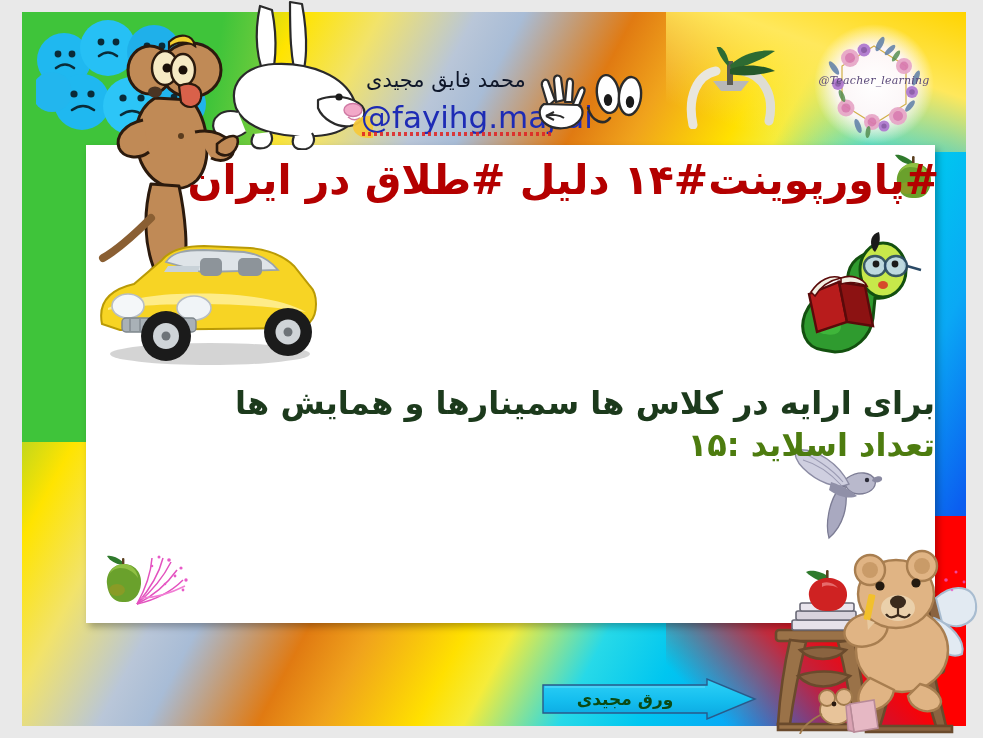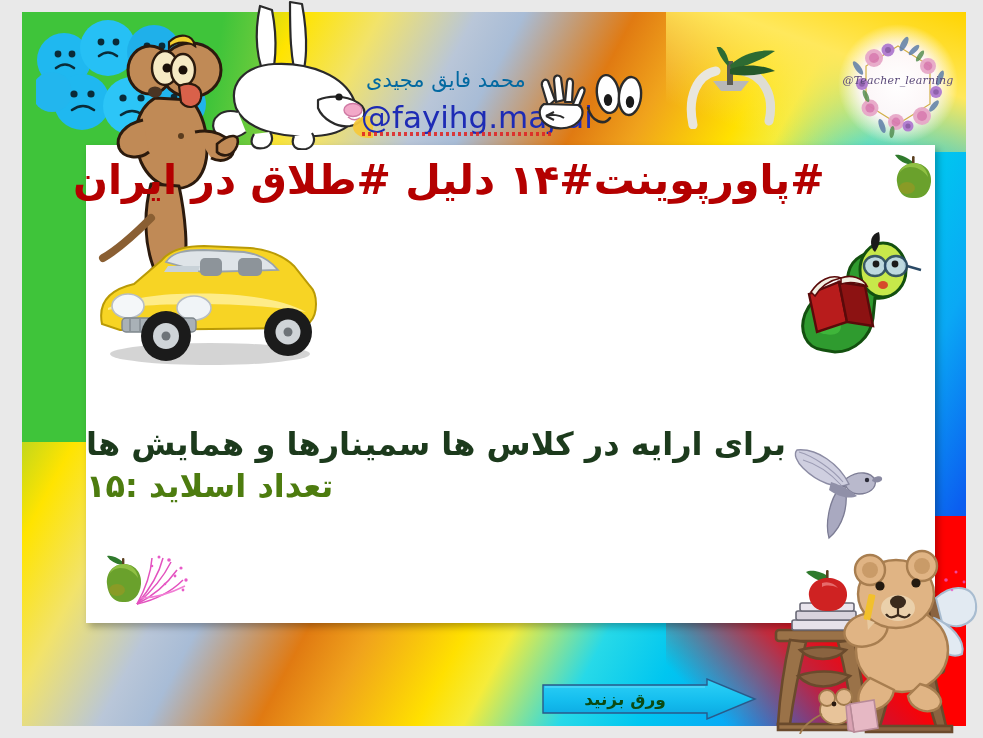--- a/index.html
+++ b/index.html
@@ -76,42 +76,41 @@
     top: 145px;
     width: 849px;
     height: 478px;
     background: #ffffff;
     box-shadow: 3px 4px 7px rgba(0,0,0,0.28);
   }
 
   
   .slide-title {
     position: absolute;
-    left: 73px;
+    left: 90px;
     top: 157px;
     width: 849px;
-    text-align: left;
+    text-align: right;
     direction: rtl;
     font-size: 41px;
     font-weight: bold;
     color: #b40000;
     letter-spacing: 0px;
     line-height: 1.15;
     white-space: nowrap;
     z-index: 14;
   }
   .body-block {
     position: absolute;
     left: 86px;
     top: 382px;
     width: 849px;
-    text-align: left;
+    text-align: right;
     direction: rtl;
     z-index: 14;
-    margin-top: 41px;
   }
   .body-line {
     font-size: 32px;
     font-weight: bold;
     line-height: 1.32;
     white-space: nowrap;
   }
   .body-line.l1 { color: #1c3a1c; }
   .body-line.l2 { color: #2a1f14; }
   .body-line.l3 { color: #4d7c0f; }
@@ -153,21 +152,21 @@
     pointer-events: none;
   }
 
   
   .author-name {
     position: absolute;
     left: 366px;
     top: 68px;
     direction: rtl;
     font-size: 21px;
-    color: #0369a1;
+    color: #0f172a;
     z-index: 13;
   }
   .author-handle {
     position: absolute;
     left: 361px;
     top: 99px;
     direction: ltr;
     font-size: 31px;
     color: #1d2bb5;
     z-index: 13;
@@ -212,21 +211,21 @@
   
   .dove-art { left: 787px; top: 438px; width: 96px; height: 104px; z-index: 13; }
 
   
   .plant-art { left: 683px; top: 47px; width: 96px; height: 82px; z-index: 6; }
 
   
   .teddy-art { left: 770px; top: 538px; width: 213px; height: 196px; z-index: 17; }
 
   
-  .floral-logo { left: 812px; top: 22px; width: 124px; height: 124px; z-index: 8; margin-left: 24px; }
+  .floral-logo { left: 812px; top: 22px; width: 124px; height: 124px; z-index: 8; }
   .floral-logo .logo-text {
     position: absolute;
     left: 0; top: 52px;
     width: 124px;
     text-align: center;
     direction: ltr;
     font-family: "DejaVu Serif", "Liberation Serif", serif;
     font-style: italic;
     font-size: 11px;
     color: #5b4a7a;
@@ -632,16 +631,16 @@
       <defs>
         <linearGradient id="arrGrad" x1="0" y1="0" x2="0" y2="1">
           <stop offset="0%" stop-color="#2fd2f8"></stop>
           <stop offset="55%" stop-color="#14bdee"></stop>
           <stop offset="100%" stop-color="#0aa6e0"></stop>
         </linearGradient>
       </defs>
       <path d="M2 7 L166 7 L166 1 L214 21 L166 41 L166 35 L2 35 Z" fill="url(#arrGrad)" stroke="#2a5a8a" stroke-width="1.4"></path>
       <path d="M4 9 L164 9" stroke="#7fe4ff" stroke-width="1.2" opacity=".7"></path>
     </svg>
-    <div class="lbl">ورق بزنید</div>
+    <div class="lbl">ورق مجیدی</div>
   </div>
 
 </div>
 
 </body></html>

